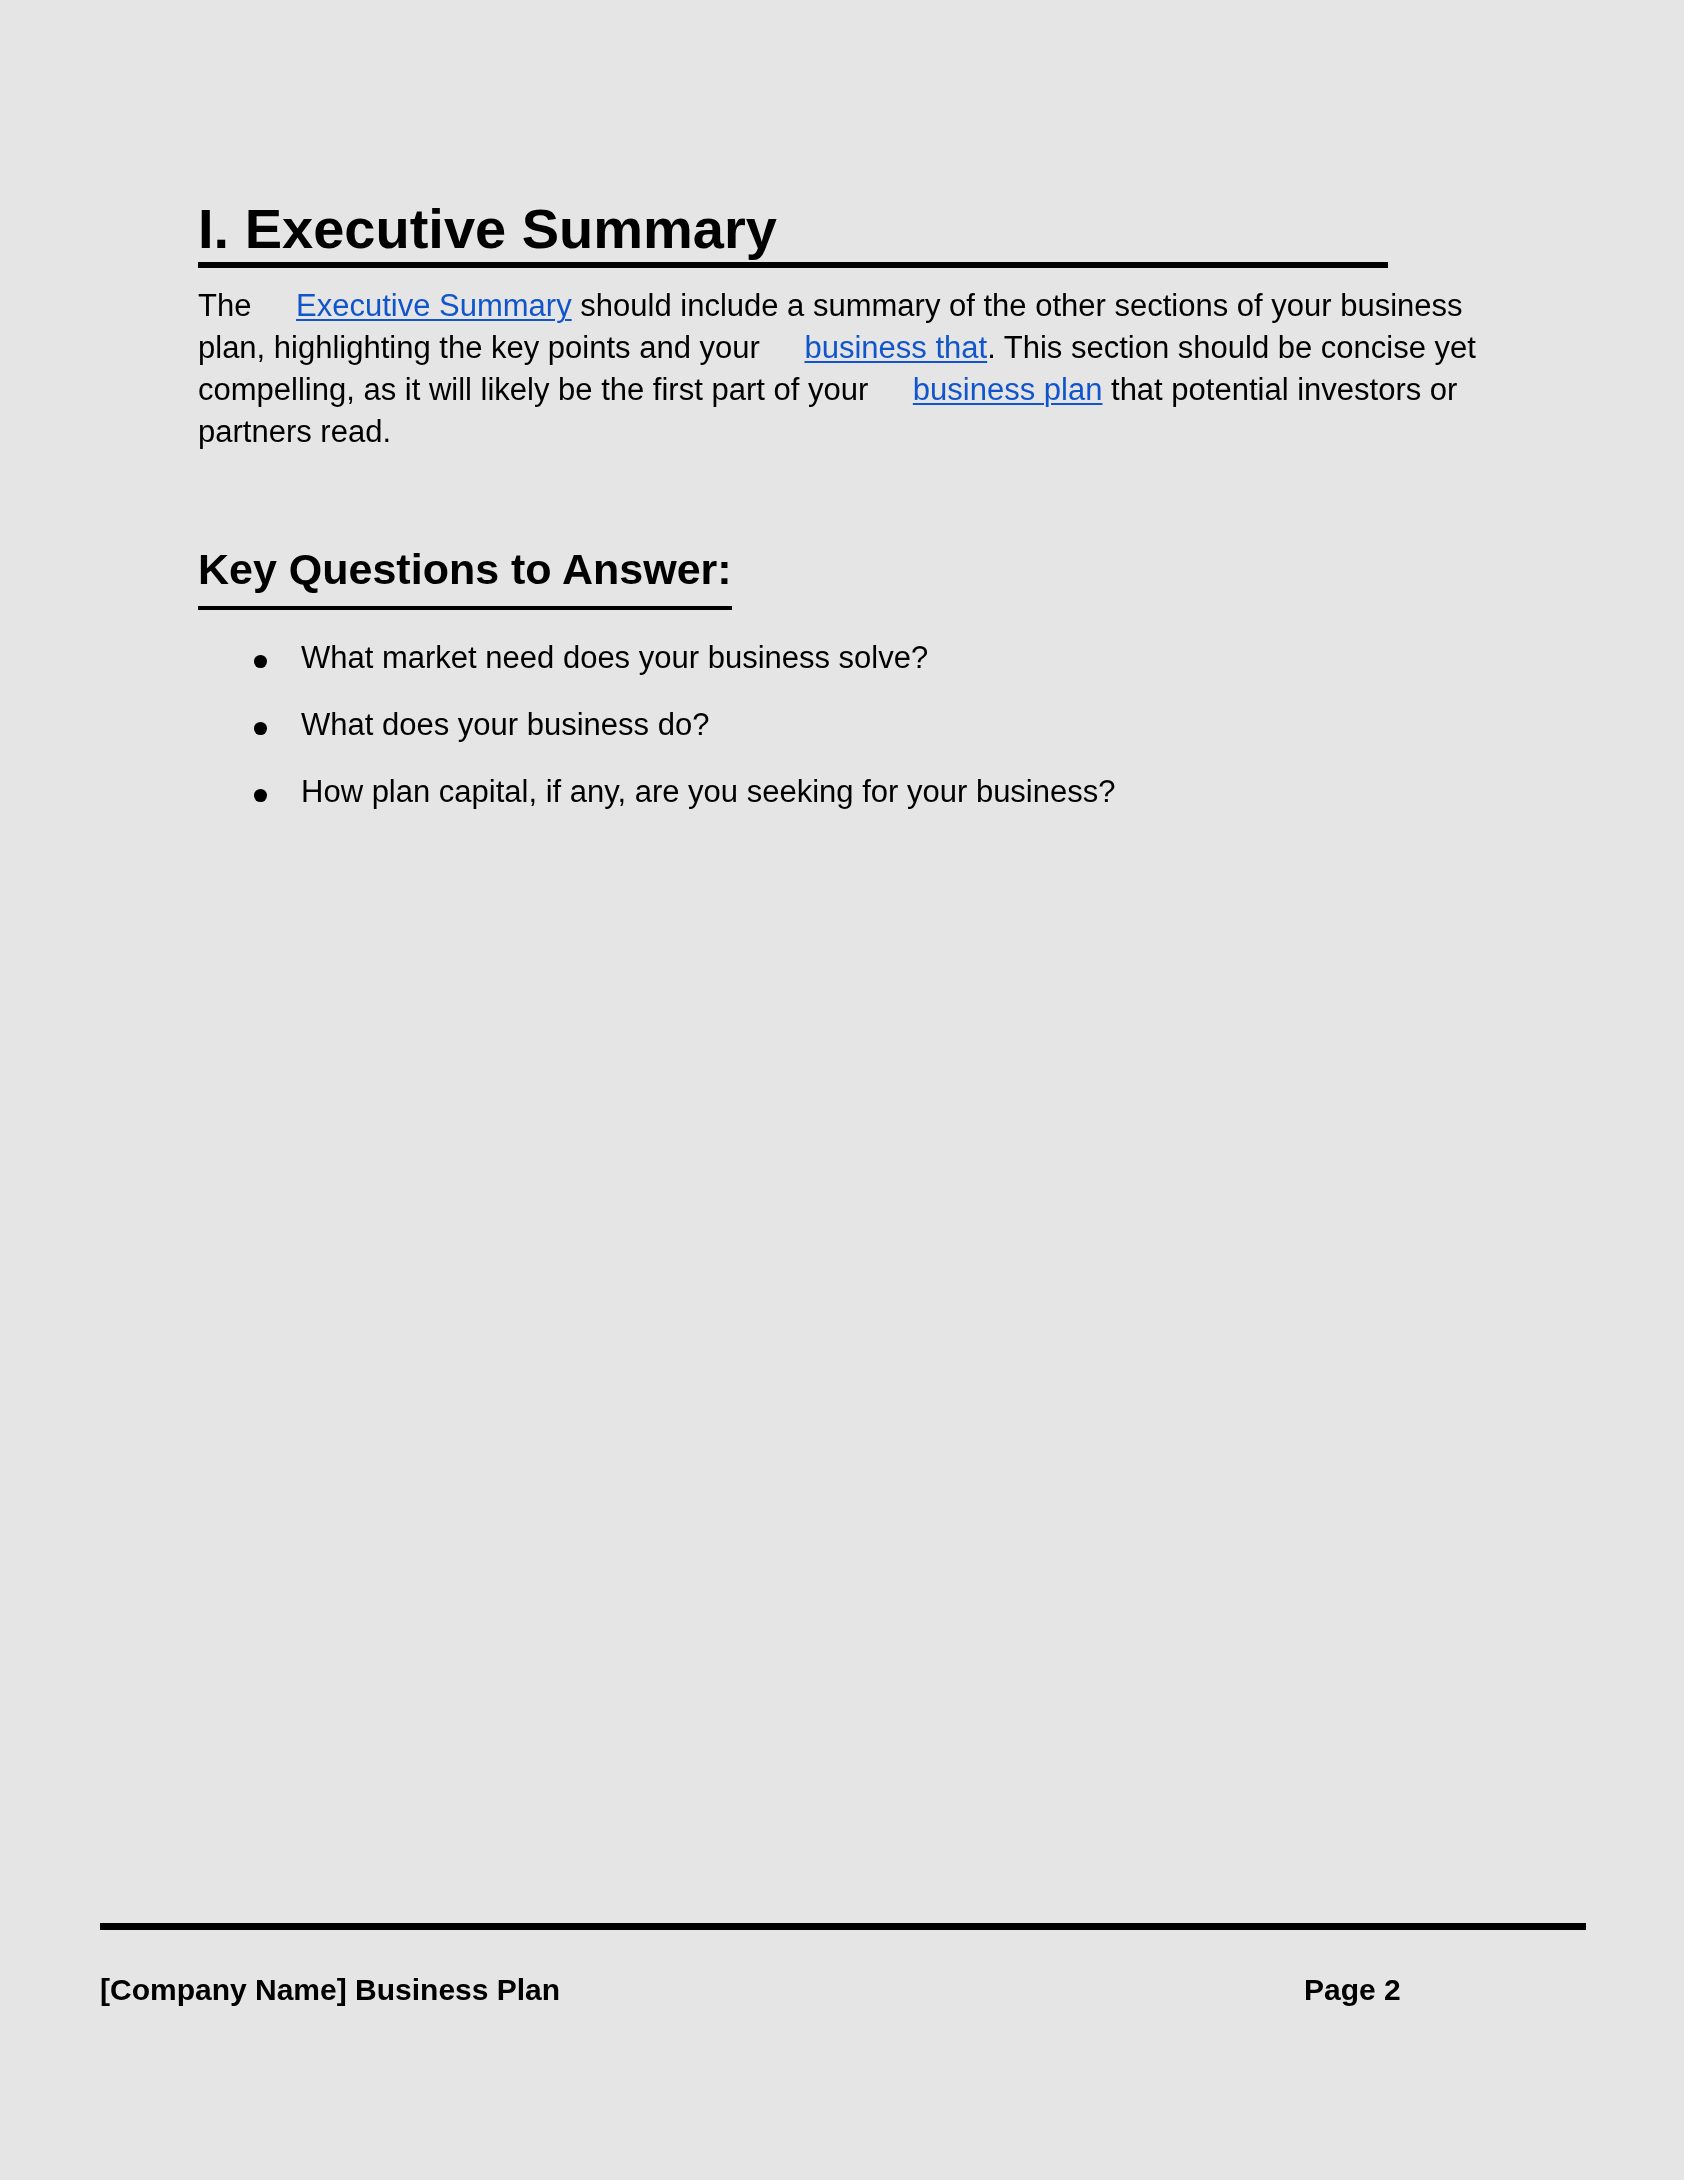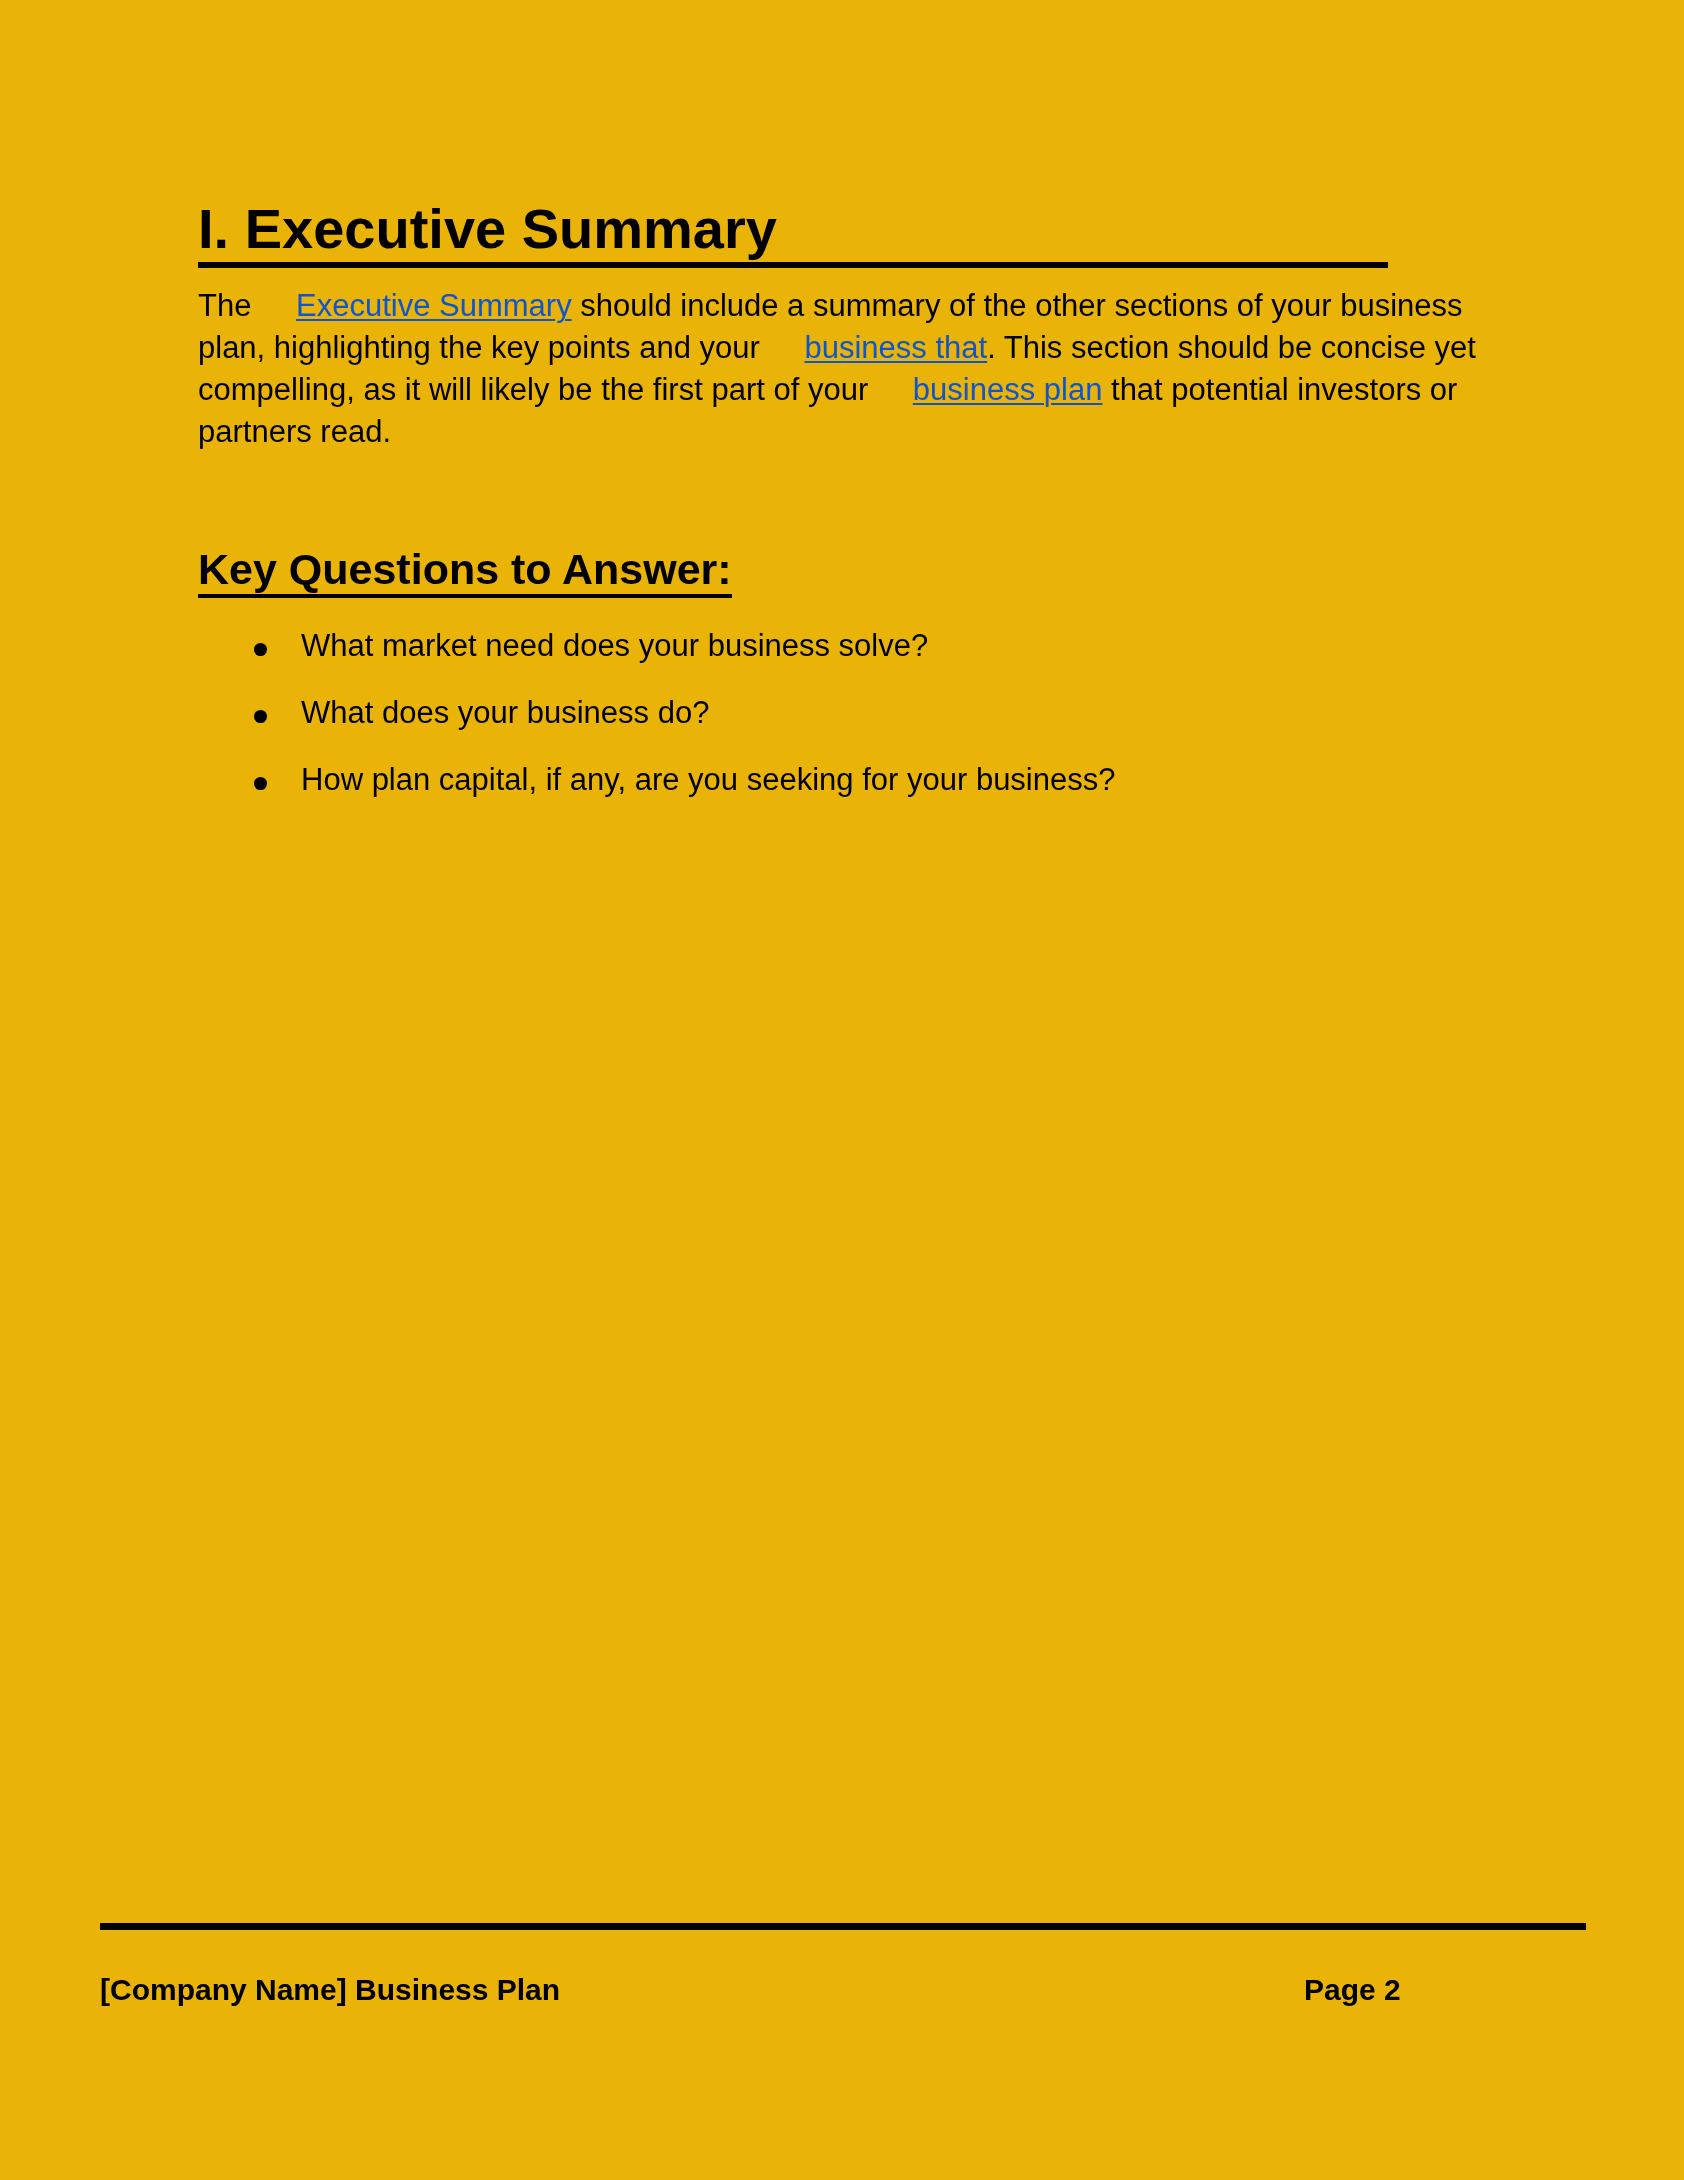--- a/index.html
+++ b/index.html
@@ -4,21 +4,21 @@
 <style>
   html, body {
     margin: 0;
     padding: 0;
     background: #ffffff;
   }
   .page {
     position: relative;
     width: 1685px;
     height: 2181px;
-    background: #eab308;
+    background: #e5e5e5;
     font-family: "Liberation Sans", sans-serif;
     color: #000000;
     overflow: hidden;
   }
   .content {
     position: absolute;
     left: 198px;
     right: 198px;
     top: 0;
   }
@@ -50,21 +50,21 @@
     margin-left: 36px;
   }
   h2.sub-heading {
     margin: 95px 0 0 0;
     font-size: 43px;
     line-height: 43px;
     font-weight: 700;
   }
   h2.sub-heading .h2-text {
     display: inline-block;
-    padding-bottom: 3px;
+    padding-bottom: 15px;
     border-bottom: 4.3px solid #000000;
   }
   ul.questions {
     list-style: none;
     margin: 27px 0 0 0;
     padding: 0 0 0 103px;
   }
   ul.questions li {
     position: relative;
     font-size: 31px;

